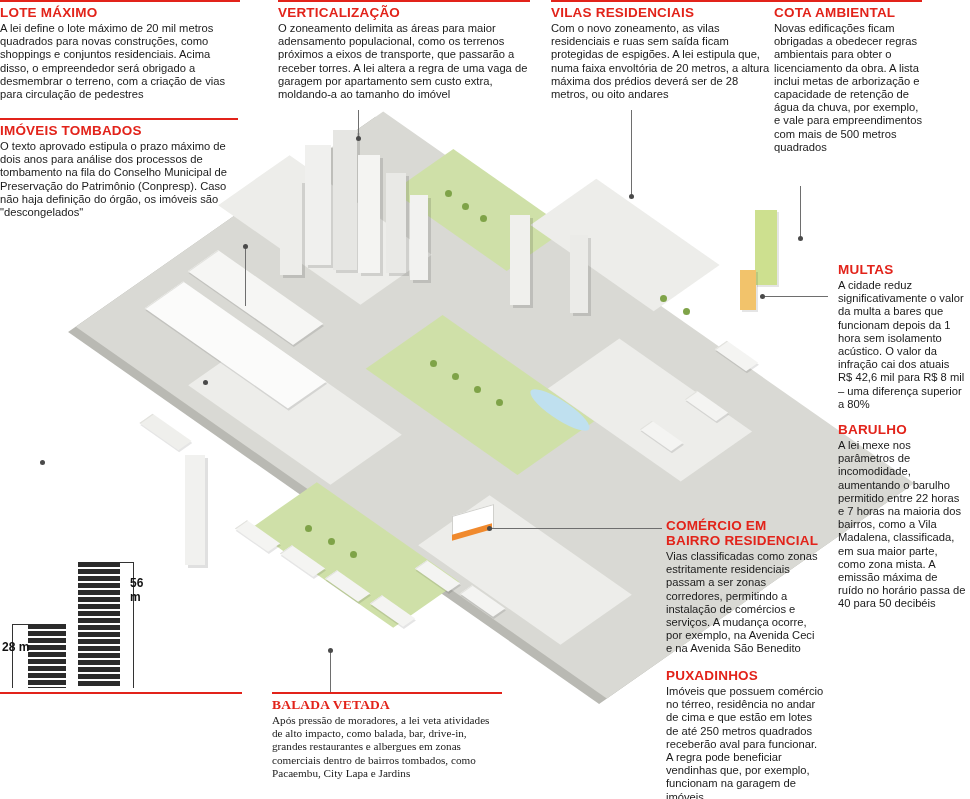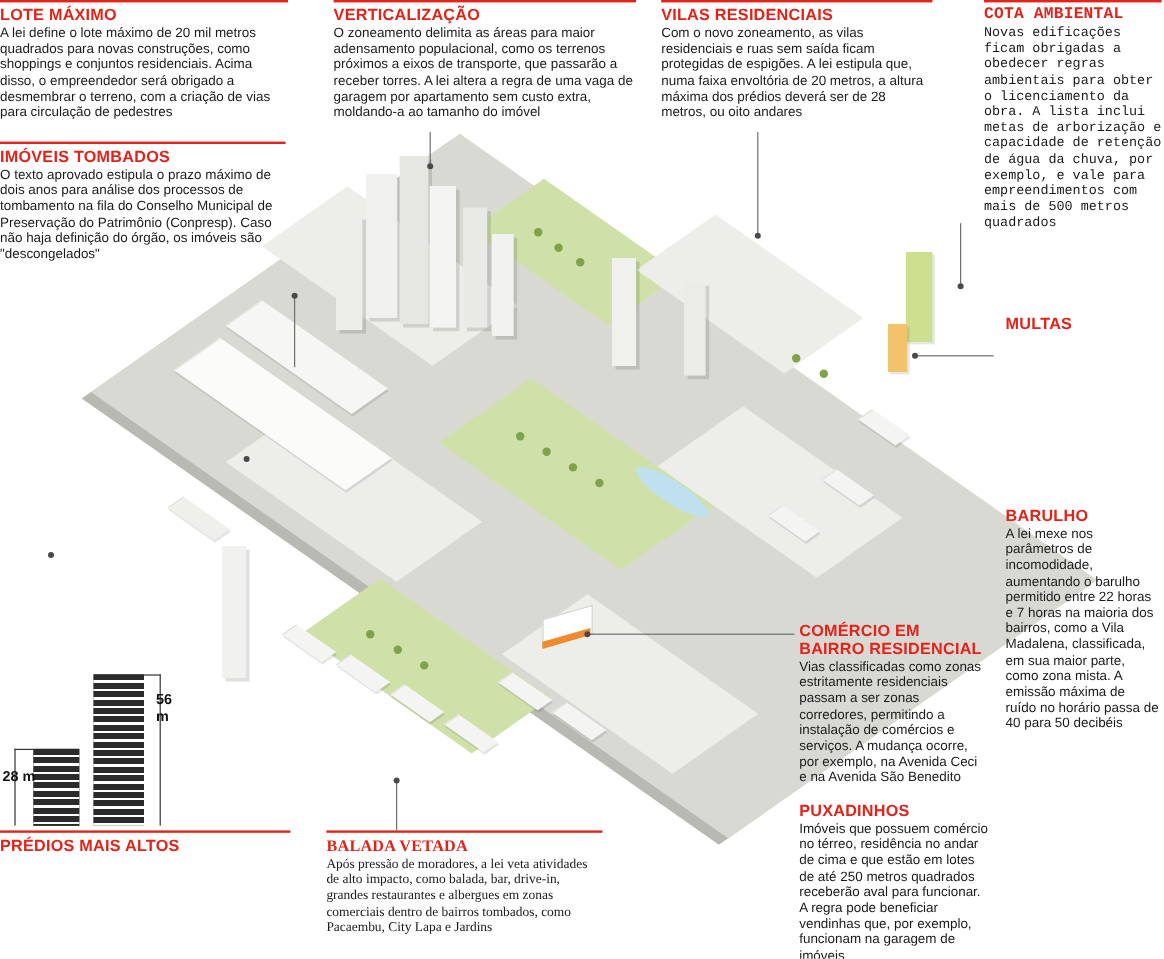--- a/index.html
+++ b/index.html
@@ -204,28 +204,29 @@
     <p class="title">IMÓVEIS TOMBADOS</p>
     <p class="body">O texto aprovado estipula o prazo máximo de dois anos para análise dos processos de tombamento na fila do Conselho Municipal de Preservação do Patrimônio  (Conpresp). Caso não haja definição do órgão, os imóveis são "descongelados"</p>
   </div>
 
   <div class="callout c-red" style="left:551px;top:0px;width:226px;">
     <div class="rule-top"></div>
     <p class="title">VILAS RESIDENCIAIS</p>
     <p class="body">Com o novo zoneamento, as vilas residenciais e ruas sem saída ficam protegidas de espigões. A lei estipula que, numa faixa envoltória de 20 metros, a altura máxima dos prédios deverá ser de 28 metros, ou oito andares</p>
   </div>
 
-  <div class="callout c-red" style="left:820px;top:0px;width:148px;font-family:Liberation Mono, monospace;">
+  <div class="callout c-red" style="left:774px;top:0px;width:148px;">
     <div class="rule-top"></div>
     <p class="title">COTA AMBIENTAL</p>
     <p class="body">Novas edificações ficam obrigadas a obedecer regras ambientais para obter o licenciamento da obra. A lista inclui metas de arborização e capacidade de retenção de água da chuva, por exemplo, e vale para empreendimentos com mais de 500 metros quadrados</p>
   </div>
 
   <div class="callout c-red" style="left:838px;top:262px;width:128px;">
     <p class="title">MULTAS</p>
+    <p class="body">A cidade reduz significativamente o valor da multa a bares que funcionam depois da 1 hora sem isolamento acústico. O valor da infração cai dos atuais R$ 42,6 mil para R$ 8 mil – uma diferença superior a 80%</p>
   </div>
 
   <div class="callout c-red" style="left:838px;top:422px;width:128px;">
     <p class="title">BARULHO</p>
     <p class="body">A lei mexe nos parâmetros de incomodidade, aumentando o barulho permitido entre 22 horas e 7 horas na maioria dos bairros, como a Vila Madalena, classificada, em sua maior parte, como zona mista. A emissão máxima de ruído no horário passa de 40 para 50 decibéis</p>
   </div>
 
   <div class="callout c-red" style="left:666px;top:518px;width:154px;">
     <p class="title">COMÉRCIO EM BAIRRO RESIDENCIAL</p>
     <p class="body">Vias classificadas como zonas estritamente residenciais passam a ser zonas corredores, permitindo a instalação de comércios e serviços. A mudança ocorre, por exemplo, na Avenida Ceci e na Avenida São Benedito</p>
@@ -237,16 +238,15 @@
   </div>
 
   <div class="callout c-red" style="left:272px;top:692px;width:230px;font-family:Liberation Serif, serif;">
     <div class="rule-top"></div>
     <p class="title">BALADA VETADA</p>
     <p class="body">Após pressão de moradores, a lei veta atividades de alto impacto, como balada, bar, drive-in, grandes restaurantes e albergues em zonas comerciais dentro de bairros tombados, como Pacaembu, City Lapa e Jardins</p>
   </div>
 
   <div class="callout c-red" style="left:0px;top:692px;width:242px;">
     <div class="rule-top"></div>
-    <p class="title">PRÉDIOS MAIS ALTOS</p>
   </div>
 
 </div>
 
 </body></html>

